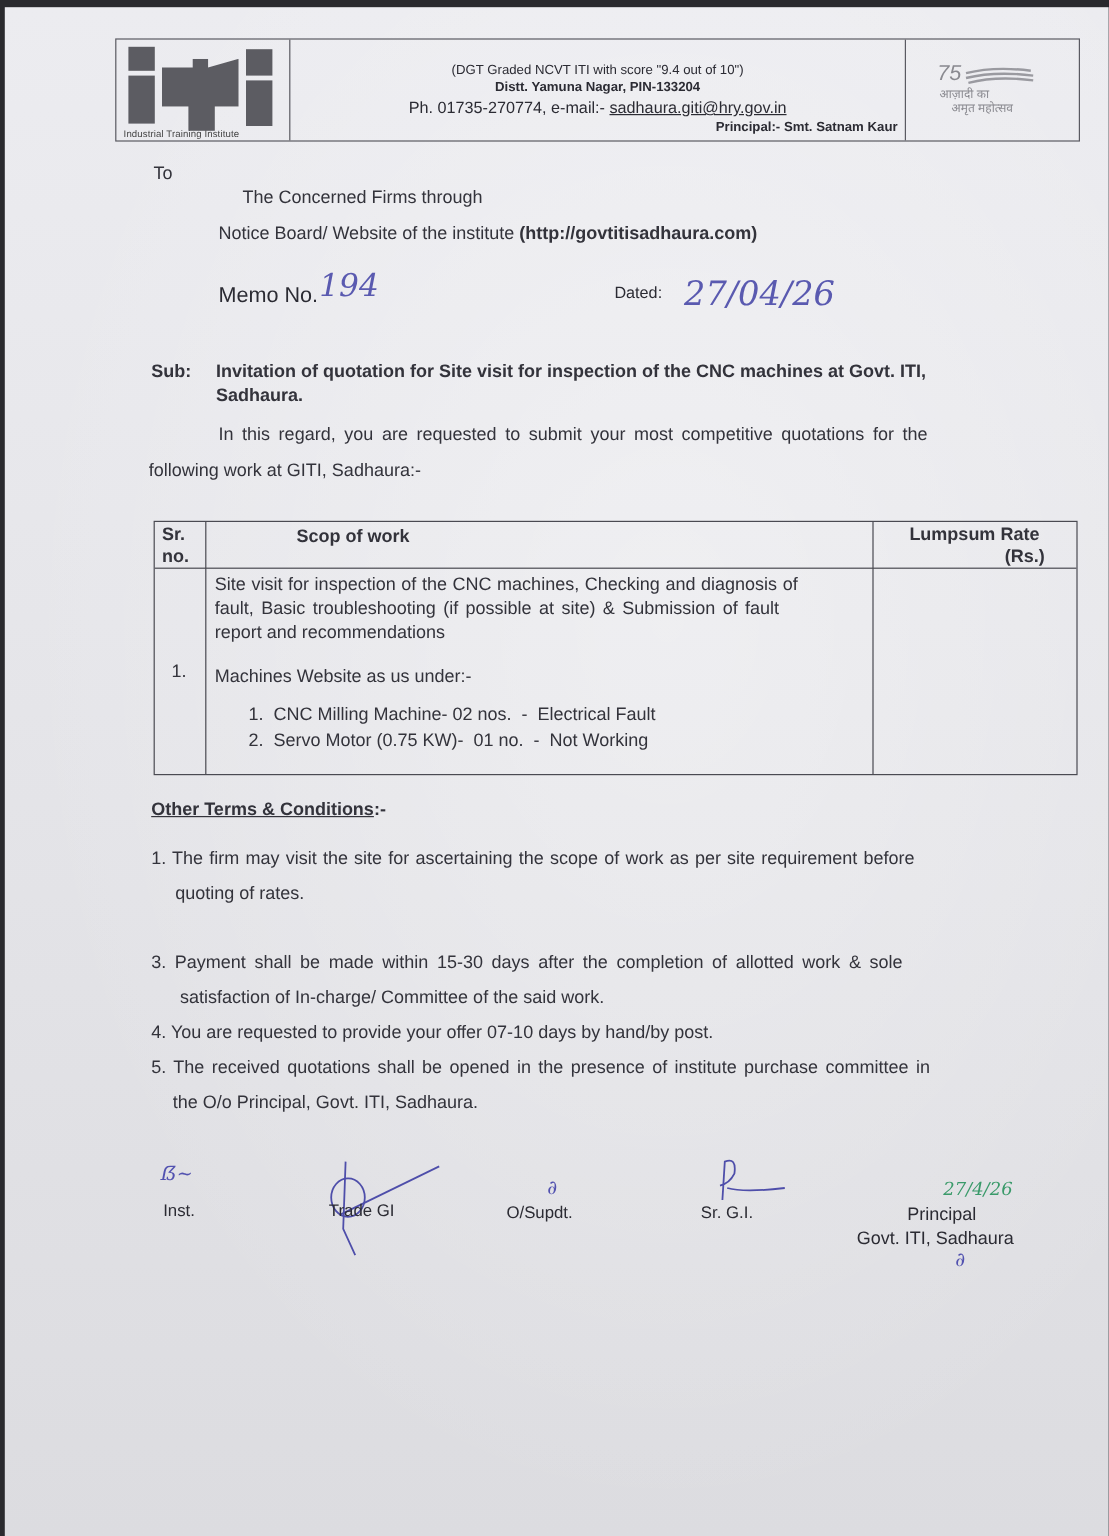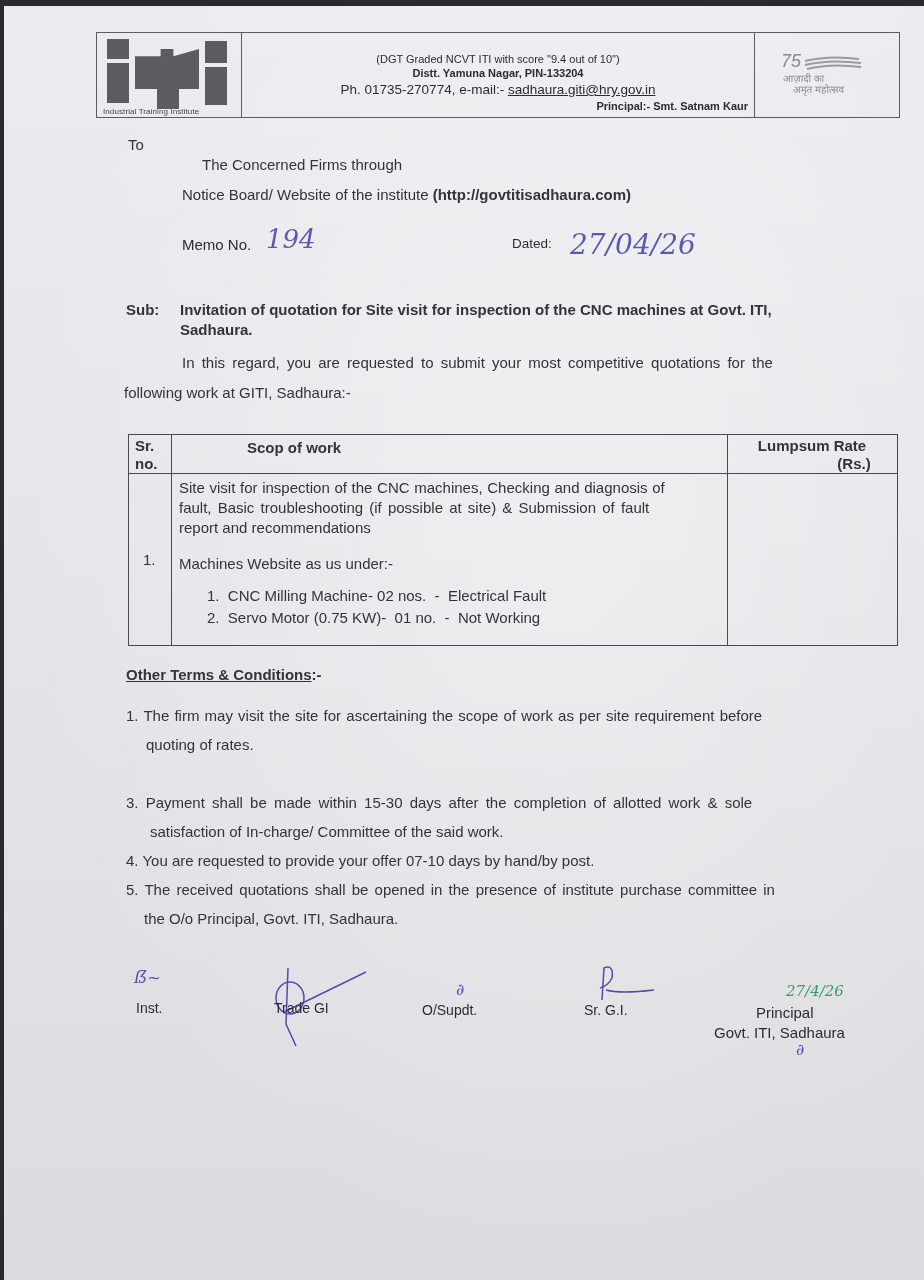--- a/index.html
+++ b/index.html
@@ -83,21 +83,21 @@
         <div class="a1">आज़ादी का</div>
         <div class="a2">अमृत महोत्सव</div>
       </div>
     </div>
   </div>
 
   <div class="abs txt" style="left:124px;top:130px;">To</div>
   <div class="abs txt" style="left:178px;top:150px;margin-left:20px;">The Concerned Firms through</div>
   <div class="abs txt" style="left:178px;top:180px;"><span>Notice Board/ Website of the institute </span><span class="bold">(http://govtitisadhaura.com)</span></div>
 
-  <div class="abs" style="left:178px;top:230px;font-size:15px;">Memo No.</div>
+  <div class="abs" style="left:178px;top:230px;font-size:18px;">Memo No.</div>
   <div class="abs hand" style="left:262px;top:218px;font-size:26px;">194</div>
   <div class="abs" style="left:508px;top:230px;font-size:13.5px;">Dated:</div>
   <div class="abs hand" style="left:566px;top:222px;font-size:28px;">27/04/26</div>
 
   <div class="abs txt bold" style="left:122px;top:295px;">Sub:</div>
   <div class="abs txt bold" style="left:176px;top:295px;">Invitation of quotation for Site visit for inspection of the CNC machines at Govt. ITI,</div>
   <div class="abs txt bold" style="left:176px;top:315px;">Sadhaura.</div>
 
   <div class="abs txt" style="left:178px;top:348px;word-spacing:3px;">In this regard, you are requested to submit your most competitive quotations for the</div>
   <div class="abs txt" style="left:120px;top:378px;">following work at GITI, Sadhaura:-</div>

